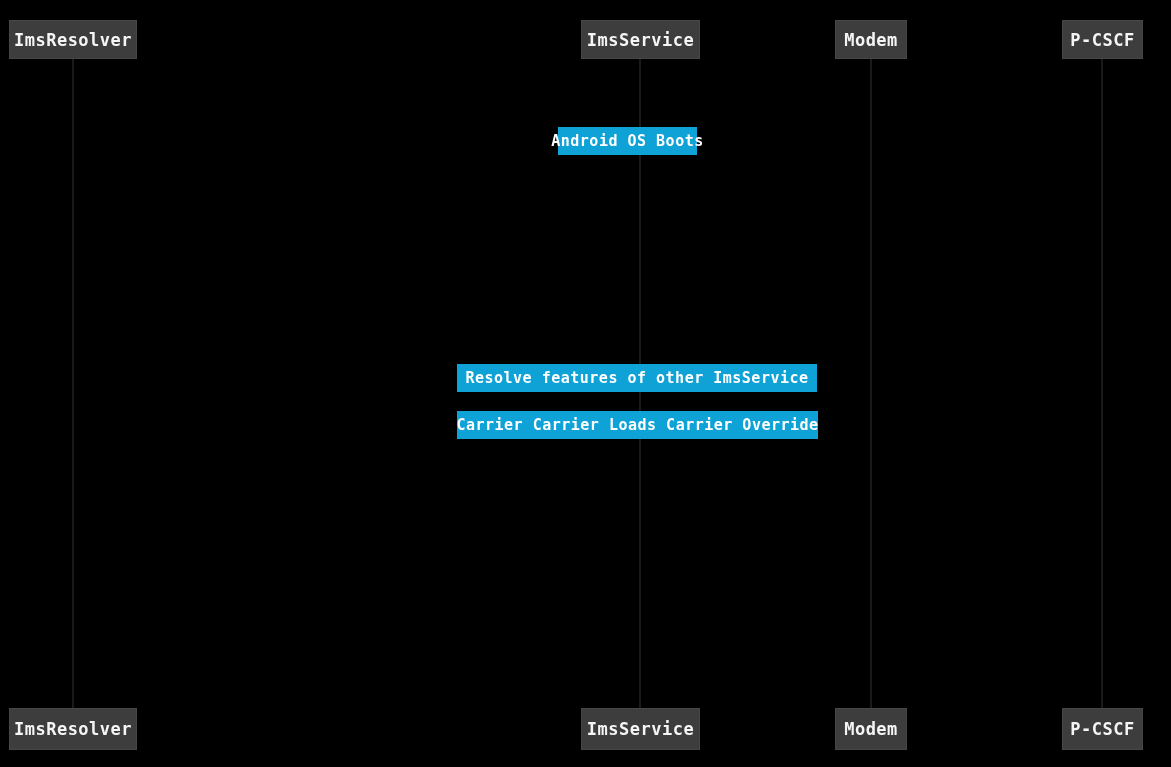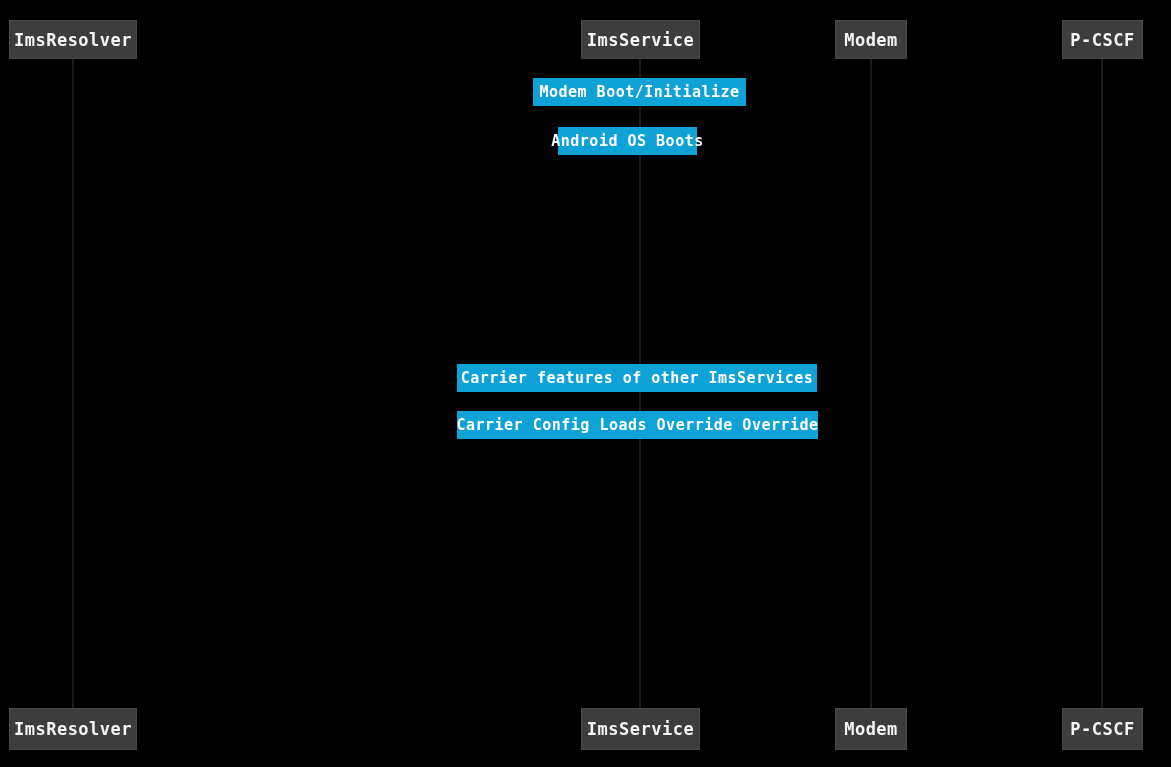--- a/index.html
+++ b/index.html
@@ -83,23 +83,22 @@
   <div class="lifeline ll-imsresolver"></div>
   <div class="lifeline ll-imsservice"></div>
   <div class="lifeline ll-modem"></div>
   <div class="lifeline ll-pcscf"></div>
 
   <div class="participant p-imsresolver-top">ImsResolver</div>
   <div class="participant p-imsservice-top">ImsService</div>
   <div class="participant p-modem-top">Modem</div>
   <div class="participant p-pcscf-top">P-CSCF</div>
 
-  <div class="note n-modem-boot">Modem Boot/Initialize</div>
   <div class="note n-android-boot">Android OS Boots</div>
-  <div class="note n-resolve-feat">Carrier features of other ImsServices</div>
-  <div class="note n-carrier-cfg">Carrier Config Loads Override Override</div>
+  <div class="note n-resolve-feat">Resolve features of other ImsService</div>
+  <div class="note n-carrier-cfg">Carrier Carrier Loads Carrier Override</div>
 
   <div class="participant bottom p-imsresolver-bot">ImsResolver</div>
   <div class="participant bottom p-imsservice-bot">ImsService</div>
   <div class="participant bottom p-modem-bot">Modem</div>
   <div class="participant bottom p-pcscf-bot">P-CSCF</div>
 
 </div>
 
 </body></html>

